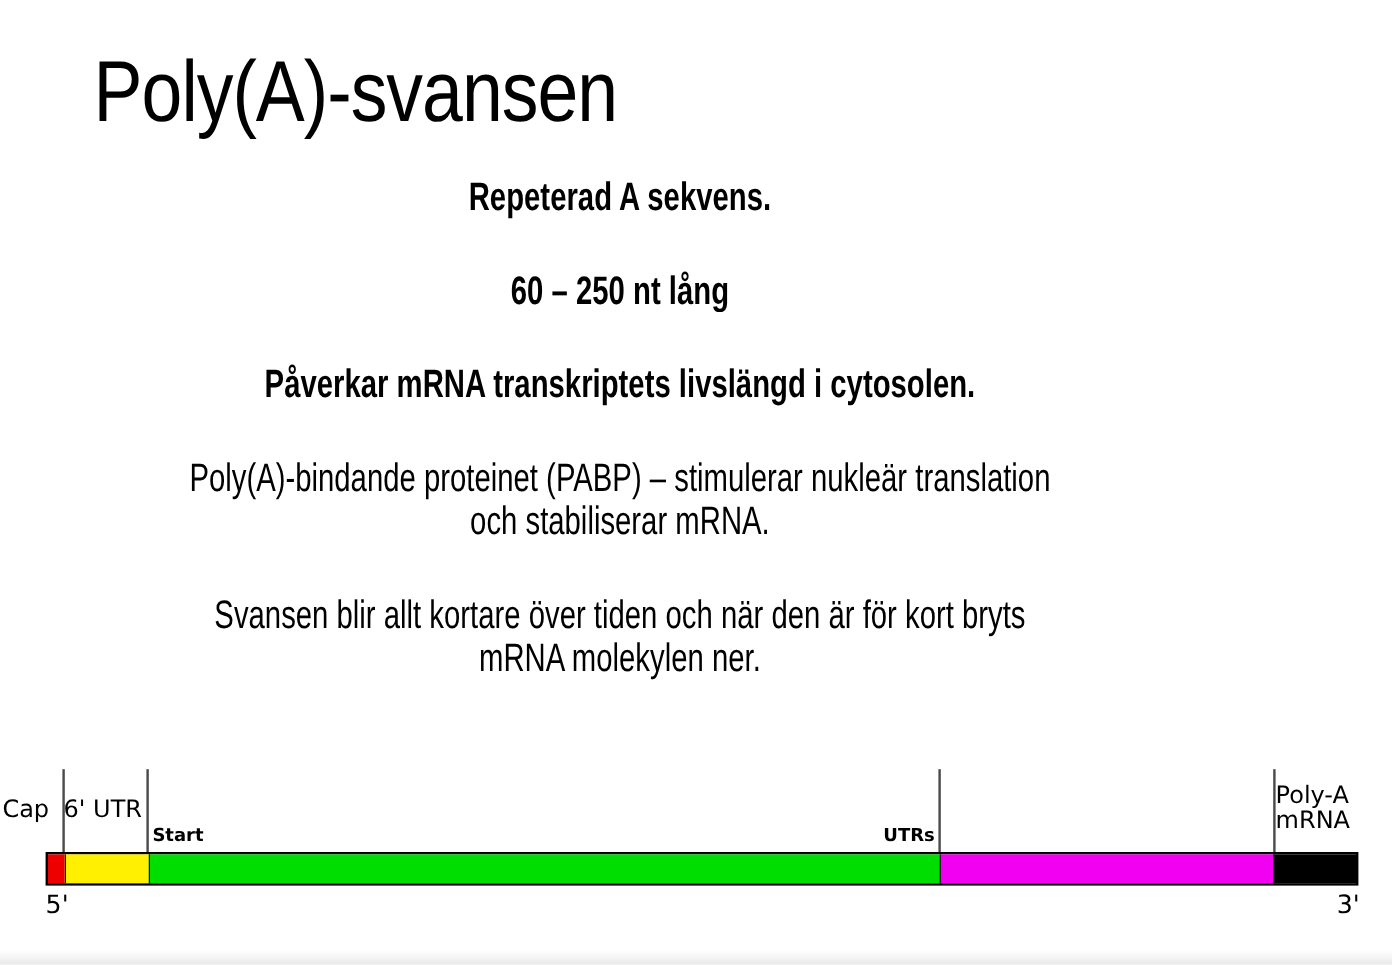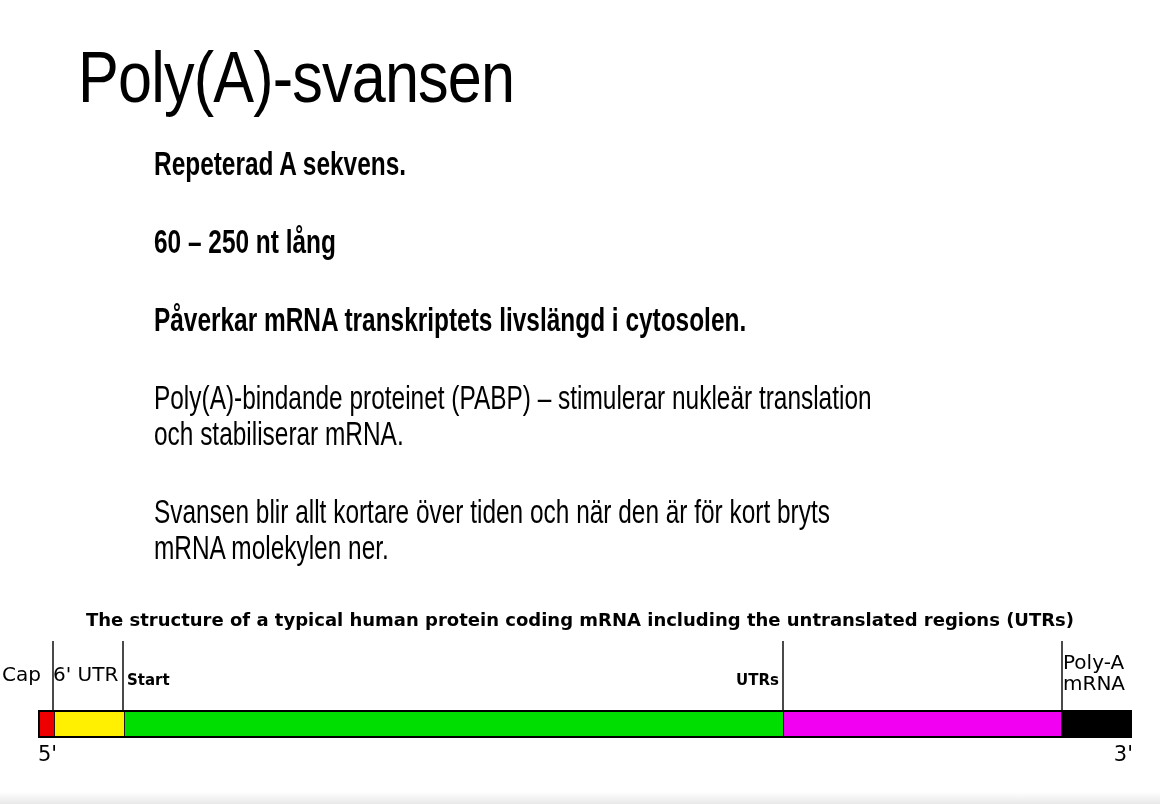--- a/index.html
+++ b/index.html
@@ -23,20 +23,21 @@
     letter-spacing: -1px;
     transform: scaleX(0.85);
     transform-origin: left top;
     white-space: nowrap;
   }
   .body-text {
     position: absolute;
     left: 154px;
     top: 146px;
     width: 980px;
+    text-align: center;
   }
   .body-text p {
     font-size: 33px;
     line-height: 36px;
     margin: 0 0 42px 0;
     transform: scaleX(0.74);
     transform-origin: left top;
     white-space: pre-line;
   }
   .body-text p.bold { font-weight: 700; }
@@ -66,21 +67,21 @@
     position: absolute;
     top: 663px;
     font-family: "DejaVu Sans", sans-serif;
     font-size: 20px;
     line-height: 22px;
     text-align: left;
     white-space: pre-line;
   }
   .marker {
     position: absolute;
-    top: 672px;
+    top: 688px;
     font-family: "DejaVu Sans", sans-serif;
     font-size: 15px;
     font-weight: 700;
     line-height: 16px;
   }
   .mrna-bar {
     position: absolute;
     left: 38px;
     top: 710px;
     width: 1094px;
@@ -114,21 +115,20 @@
   <p class="bold">60 – 250 nt lång</p>
   <p class="bold">Påverkar mRNA transkriptets livslängd i cytosolen.</p>
   <p>Poly(A)-bindande proteinet (PABP) – stimulerar nukleär translation
 och stabiliserar mRNA.</p>
   <p>Svansen blir allt kortare över tiden och när den är för kort bryts
 mRNA molekylen ner.</p>
 </div>
 
 <div class="diagram">
 
-  <div class="diagram-caption">The structure of a typical human protein coding mRNA including the untranslated regions (UTRs)</div>
 
   <div class="boundary-line" style="left:52px"></div>
   <div class="boundary-line" style="left:122px"></div>
   <div class="boundary-line" style="left:782px"></div>
   <div class="boundary-line" style="left:1061px"></div>
 
   <div class="seg-label" style="left:2px;   width:50px">Cap</div>
   <div class="seg-label" style="left:53px;  width:70px">6' UTR</div>
   <div class="seg-label" style="left:1063px;width:70px;top:652px;line-height:21px">Poly-A
 mRNA</div>

